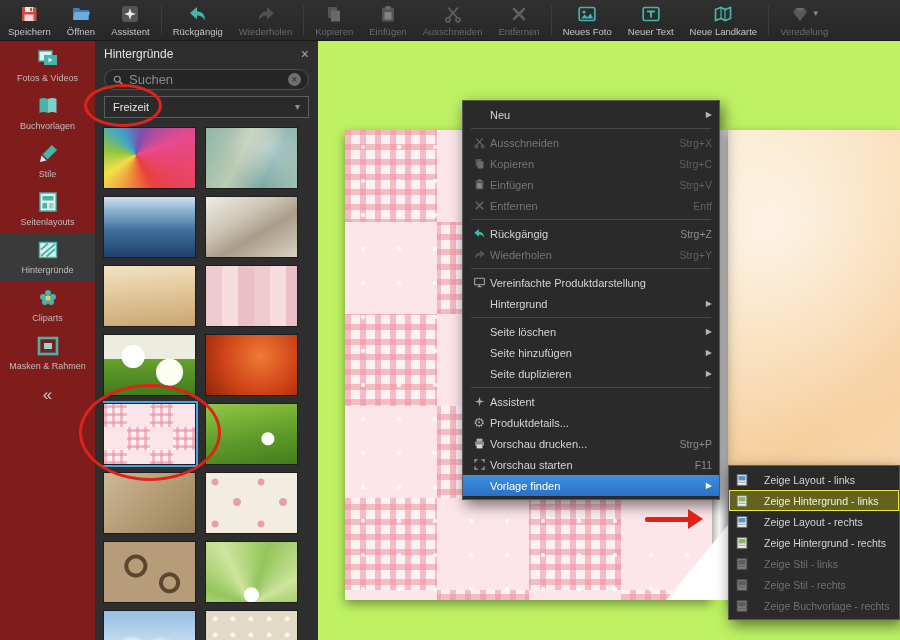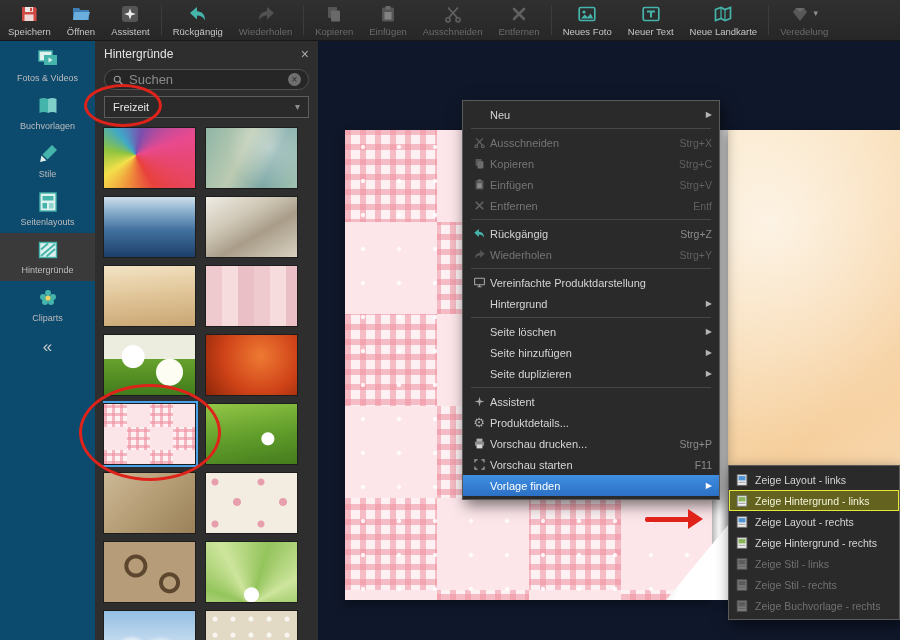--- a/index.html
+++ b/index.html
@@ -12,21 +12,21 @@
 .tb-item{display:flex;flex-direction:column;align-items:center;justify-content:center;gap:2px;padding:0 8px;min-width:44px;cursor:pointer}
 .tb-item .ico svg{width:20px;height:20px}
 .tb-item .lbl{font-size:9.5px;color:#c6c6c6;white-space:nowrap}
 .tb-item.off .lbl{color:#6b6b6b}
 .tb-item.off .ico{opacity:.55}
 .tb-top{display:flex;align-items:center;gap:3px}
 .tb-sep{width:1px;background:#1a1a1a;border-right:1px solid #3c3c3c;margin:5px 3px}
 .chev{color:#8f8f8f;font-size:9px;line-height:1}
 
 
-.sidebar{position:absolute;left:0;top:41px;bottom:0;width:95px;background:#0c4a6e;z-index:6}
+.sidebar{position:absolute;left:0;top:41px;bottom:0;width:95px;background:#7f1d1d;z-index:6}
 .sb-item{height:48px;display:flex;flex-direction:column;align-items:center;justify-content:center;gap:3px;cursor:pointer}
 .sb-item .ico svg{width:24px;height:24px}
 .sb-item .lbl{font-size:9px;color:#bdbdbd;text-align:center;line-height:1.15;padding:0 2px}
 .sb-item.active{background:#3a3a3a}
 .sb-collapse{height:36px;display:flex;align-items:center;justify-content:center;color:#c9c9c9;font-size:17px;cursor:pointer}
 
 
 .panel{position:absolute;left:95px;top:41px;bottom:0;width:223px;background:#2e2e2e;z-index:5}
 .p-head{height:26px;display:flex;align-items:center;padding:0 9px}
 .p-title{font-size:12px;color:#e4e4e4}
@@ -55,21 +55,21 @@
 .t-patch{background:repeating-conic-gradient(#fce5e9 0% 25%,rgba(0,0,0,0) 25% 50%) 0 0/46px 46px,repeating-linear-gradient(0deg,rgba(240,144,160,.6) 0 3px,rgba(0,0,0,0) 3px 8px),repeating-linear-gradient(90deg,rgba(240,144,160,.6) 0 3px,rgba(0,0,0,0) 3px 8px),#fdf1f3}
 .t-golf{background:radial-gradient(circle at 68% 58%,#fff 6px,rgba(255,255,255,0) 7px),linear-gradient(170deg,#93c646 0%,#5f9c2a 55%,#457c1d 100%)}
 .t-paper{background:linear-gradient(135deg,#cdb997 0%,#b49c74 50%,#9a815a 100%)}
 .t-roses{background-image:radial-gradient(circle,#e79fae 3.5px,rgba(0,0,0,0) 4.5px),radial-gradient(circle,#e79fae 3px,rgba(0,0,0,0) 4px);background-position:8px 8px,32px 30px;background-size:46px 42px,46px 42px;background-color:#f3ece1}
 .t-horse{background-image:radial-gradient(circle at 35% 40%,rgba(0,0,0,0) 7px,#5c462e 8px 11px,rgba(0,0,0,0) 12px),radial-gradient(circle at 72% 68%,rgba(0,0,0,0) 6px,#5c462e 7px 10px,rgba(0,0,0,0) 11px);background-color:#b69c78}
 .t-greenray{background:radial-gradient(circle at 50% 88%,#fff 7px,rgba(255,255,255,0) 8px),conic-gradient(from 160deg at 50% 105%,#cde59c,#94c45c 12%,#cde59c 24%,#94c45c 36%,#cde59c 48%,#94c45c 60%,#cde59c 72%,#94c45c 84%,#cde59c)}
 .t-sky{background:radial-gradient(circle at 30% 70%,#fff 9px,rgba(255,255,255,0) 18px),radial-gradient(circle at 62% 78%,rgba(255,255,255,.9) 12px,rgba(255,255,255,0) 22px),linear-gradient(180deg,#94bfe2 0%,#c6dcf0 55%,#eef5fb 100%)}
 .t-beigepat{background-image:radial-gradient(circle,rgba(255,255,255,.75) 2px,rgba(0,0,0,0) 3px);background-size:18px 16px;background-color:#e3dac6}
 
 
-.canvas{position:absolute;left:318px;top:41px;right:0;bottom:0;background:#0f172a}
+.canvas{position:absolute;left:318px;top:41px;right:0;bottom:0;background:#bef264}
 .page-left{position:absolute;left:27px;top:89px;width:367px;height:470px;box-shadow:0 4px 10px rgba(0,0,0,.4);background:radial-gradient(circle,rgba(255,255,255,.85) 1.6px,rgba(0,0,0,0) 2.6px) 0 0/36px 34px,repeating-conic-gradient(#fce6ea 0% 25%,rgba(0,0,0,0) 25% 50%) 0 0/184px 184px,repeating-linear-gradient(0deg,rgba(240,144,160,.55) 0 6px,rgba(0,0,0,0) 6px 15px),repeating-linear-gradient(90deg,rgba(240,144,160,.55) 0 6px,rgba(0,0,0,0) 6px 15px),#fdf1f3}
 .page-gap{position:absolute;left:394px;top:89px;width:16px;height:470px;background:linear-gradient(90deg,#b6b6b6,#ffffff 45%,#e2e2e2)}
 .page-right{position:absolute;left:410px;top:89px;width:172px;height:470px;box-shadow:0 4px 10px rgba(0,0,0,.4);background:radial-gradient(circle at 25% 20%,rgba(255,255,255,.65),rgba(255,255,255,0) 55%),linear-gradient(135deg,#fae4bf 0%,#f6cf9d 60%,#f9ddba 100%)}
 .page-curl{position:absolute;left:348px;top:484px;width:62px;height:75px;background:linear-gradient(295deg,#ffffff 55%,#cccccc 92%);clip-path:polygon(100% 0,100% 100%,0 100%)}
 
 
 .cmenu{position:absolute;left:144px;top:59px;width:258px;background:#2a2a2a;border:1px solid #5a5a5a;box-shadow:3px 5px 14px rgba(0,0,0,.55);padding:3px 0;z-index:20}
 .mi{height:21px;display:flex;align-items:center;padding:0 7px 0 5px;cursor:pointer}
 .mi .ico{width:22px;display:flex;justify-content:center}
 .mi .ico svg{width:13px;height:13px}
@@ -79,21 +79,21 @@
 .mi .arr{margin-left:auto;color:#b5b5b5;font-size:8px;padding-left:14px}
 .mi.off .lbl{color:#757575}
 .mi.off .sc{color:#606060}
 .mi.off .ico{opacity:.6}
 .mi.hl{background:linear-gradient(#3f8fe2,#2c70c4)}
 .mi.hl .lbl,.mi.hl .arr{color:#fff}
 .msep{height:1px;background:#474747;margin:3px 8px}
 
 
 .smenu{position:absolute;left:410px;top:424px;width:172px;background:#2a2a2a;border:1px solid #5a5a5a;box-shadow:3px 5px 14px rgba(0,0,0,.55);padding:3px 0;z-index:21}
-.si{height:21px;display:flex;align-items:center;gap:6px;padding:0 8px 0 6px;cursor:pointer}
+.si{height:21px;display:flex;align-items:center;gap:15px;padding:0 8px 0 6px;cursor:pointer}
 .si .ico svg{width:14px;height:14px}
 .si .lbl{font-size:10.5px;color:#d5d5d5;white-space:nowrap}
 .si.off .lbl{color:#717171}
 .si.off .ico{opacity:.45;filter:grayscale(1)}
 .si.hl{background:#63631f;box-shadow:inset 0 0 0 1px #e8e838}
 .si.hl .lbl{color:#f3f3da}
 
 
 .ann{position:absolute;z-index:40;pointer-events:none}
 .ellipse{border:3px solid #e0231a;border-radius:50%}
@@ -290,20 +290,29 @@
           <svg viewBox="0 0 24 24">
             <circle cx="12" cy="7" r="3" fill="#45b5ac"></circle>
             <circle cx="7" cy="11" r="3" fill="#45b5ac"></circle>
             <circle cx="17" cy="11" r="3" fill="#45b5ac"></circle>
             <circle cx="9" cy="16" r="3" fill="#45b5ac"></circle>
             <circle cx="15" cy="16" r="3" fill="#45b5ac"></circle>
             <circle cx="12" cy="12" r="2.6" fill="#f0d060"></circle>
           </svg>
         </span>
       <span class="lbl">Cliparts</span>
+    </div>
+    <div class="sb-item">
+      <span class="ico">
+          <svg viewBox="0 0 24 24">
+            <rect x="3" y="4" width="18" height="16" fill="none" stroke="#45b5ac" stroke-width="2.6"></rect>
+            <rect x="8" y="9" width="8" height="6" fill="#8fd6cf"></rect>
+          </svg>
+        </span>
+      <span class="lbl">Masken &amp; Rahmen</span>
     </div>
     <div class="sb-collapse">«</div>
   </nav>
 
   <aside class="panel">
     <div class="p-head">
       <span class="p-title">Hintergründe</span>
       <span class="p-close">×</span>
     </div>
     <div class="p-search">

